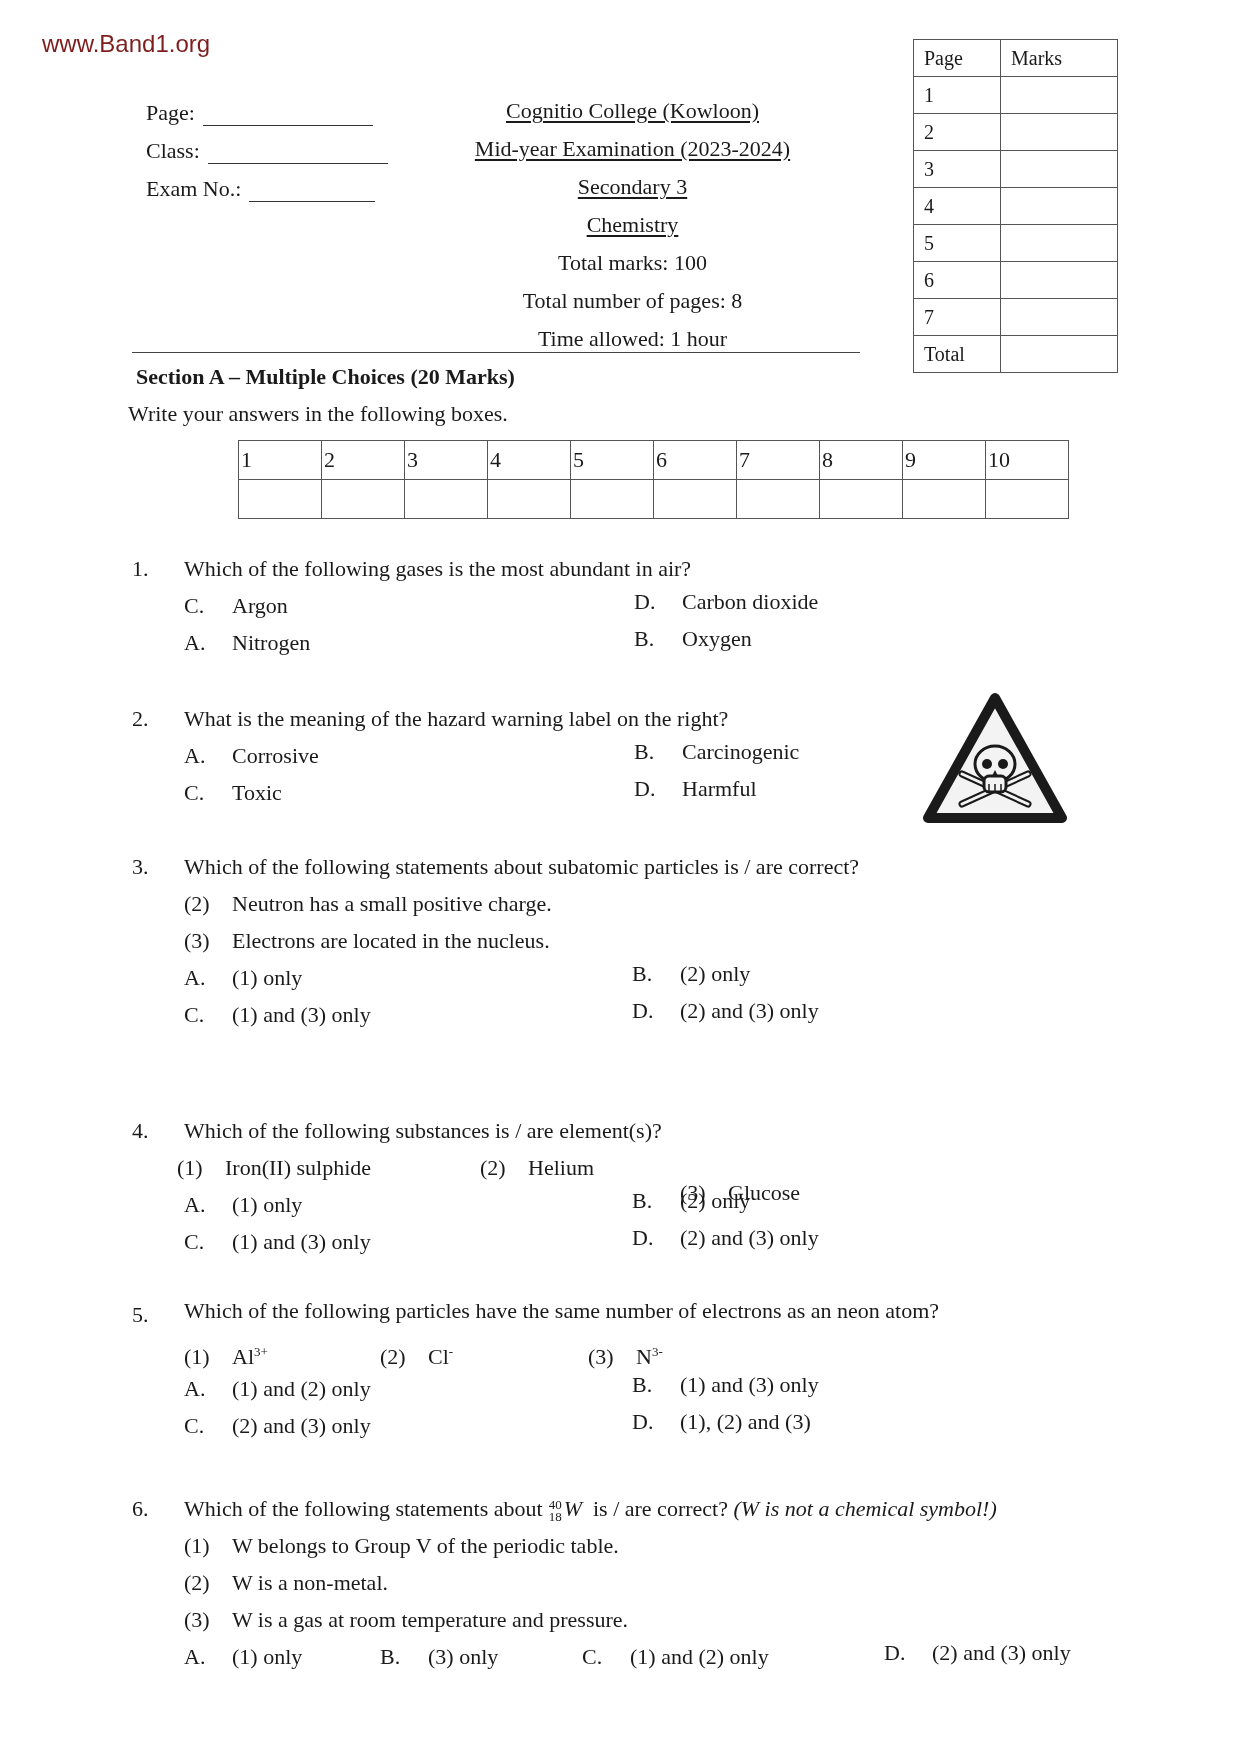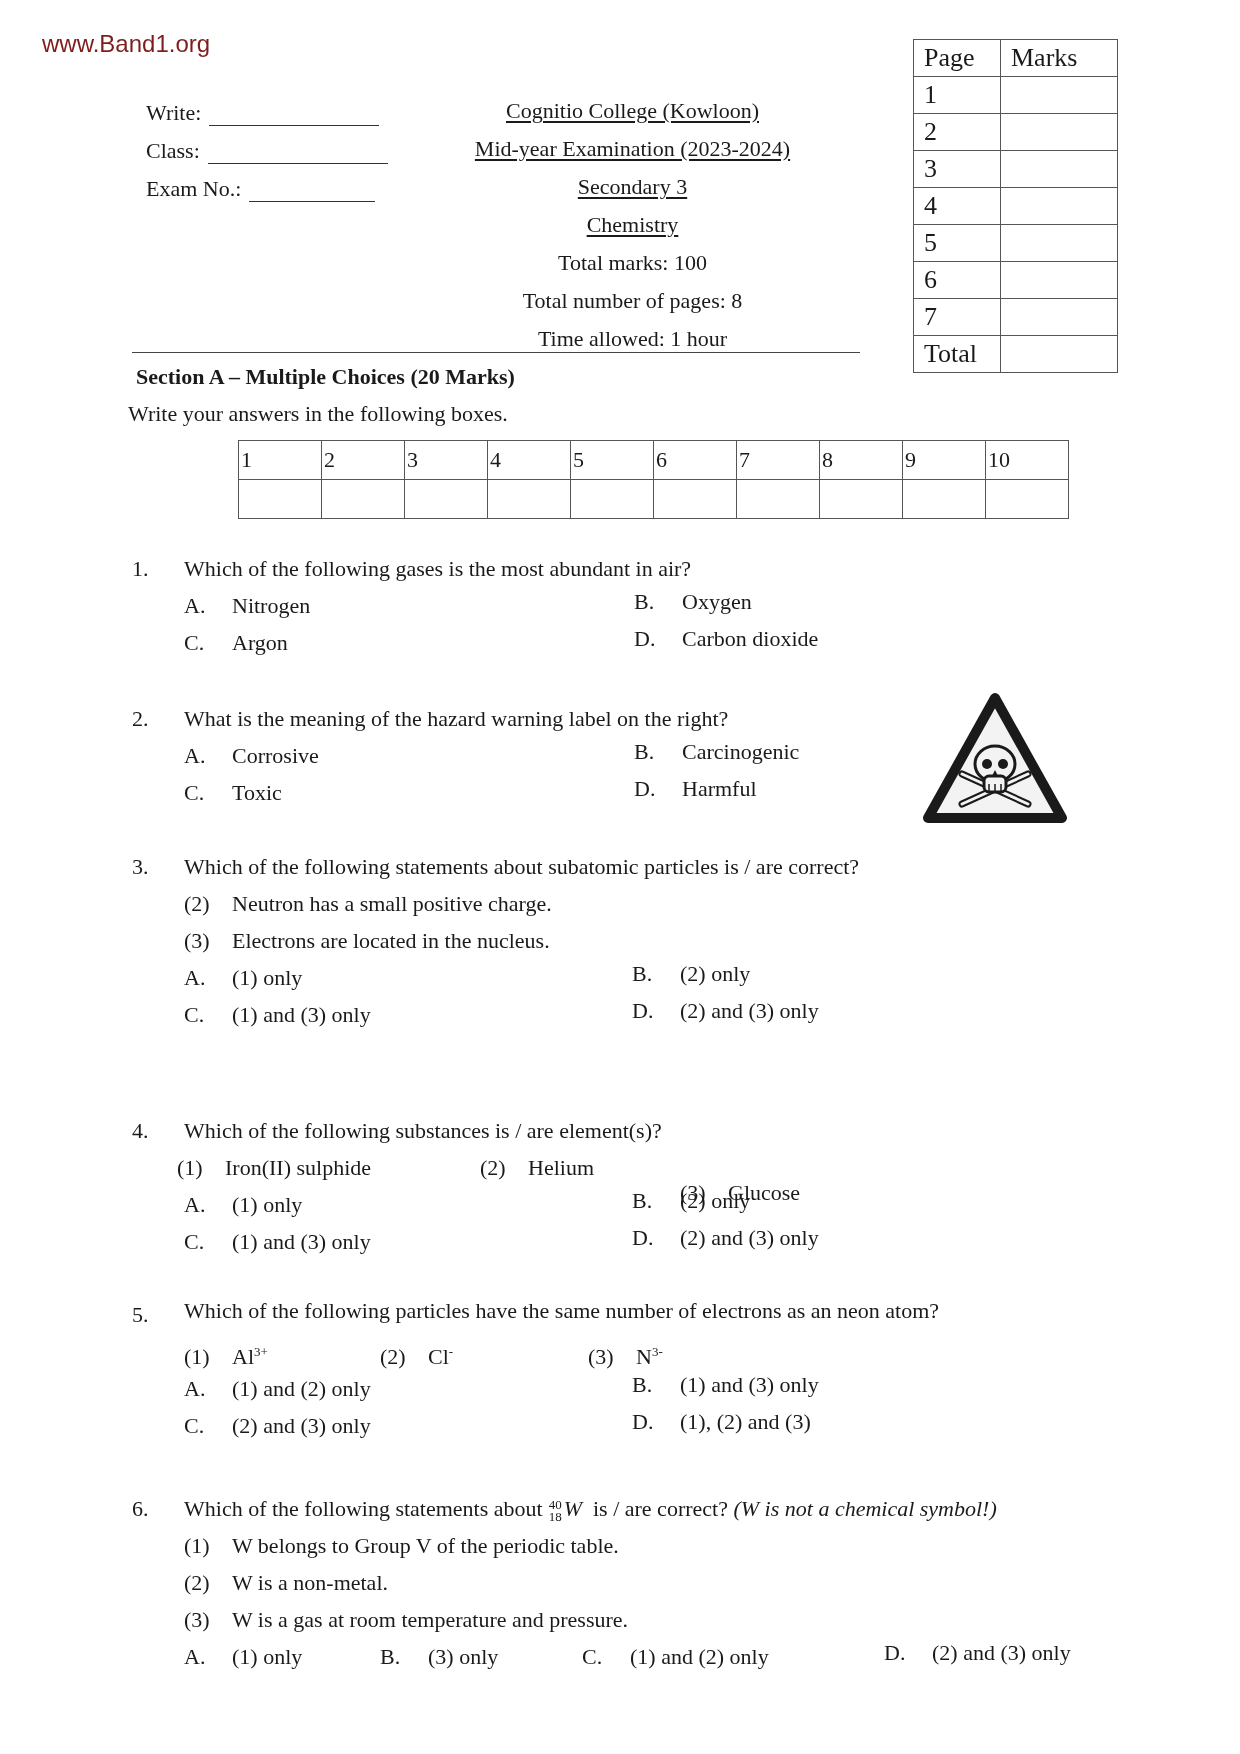--- a/index.html
+++ b/index.html
@@ -13,21 +13,21 @@
     font-size: 24px; color: #7f1d1d;
   }
   .field-row { left: 146px; font-size: 22px; display: flex; align-items: flex-end; }
   .field-row .line { border-bottom: 1.5px solid #333; height: 20px; margin-left: 8px; }
   .center-block { left: 440px; width: 385px; text-align: center; font-size: 22px; }
   .center-block div { height: 38px; line-height: 38px; }
   .center-block .u { text-decoration: underline; text-underline-offset: 3px; }
   .header-rule { left: 132px; top: 352px; width: 728px; height: 0; border-top: 1.5px solid #444; }
 
   table.marks {
-    left: 913px; top: 39px; border-collapse: collapse; font-size: 26px;
+    left: 913px; top: 39px; border-collapse: collapse; font-size: 20px;
   }
   table.marks td {
     border: 1.5px solid #555; height: 36px; padding: 0 10px; vertical-align: middle;
   }
   table.marks td.c1 { width: 66px; }
   table.marks td.c2 { width: 96px; font-family: Liberation Serif, serif; }
 
   .section-title { left: 136px; top: 364px; font-size: 22px; font-weight: bold; }
   .section-sub { left: 128px; top: 401px; font-size: 22px; }
 
@@ -48,21 +48,21 @@
   sup, sub { font-size: 13px; }
   .iso { display: inline-flex; flex-direction: column; font-size: 13px; line-height: 12px; vertical-align: middle; margin: 0 2px 0 6px; text-align: right;}
   .hazard { left: 922px; top: 692px; width: 146px; height: 134px; }
 </style>
 </head>
 <body>
 
 <div class="abs watermark">www.Band1.org</div>
 
 <div class="abs field-row" style="top:100px;">
-  <span>Write:</span>
+  <span>Page:</span>
   <span class="line" style="width:170px;"></span>
 </div>
 <div class="abs field-row" style="top:138px;">
   <span>Class:</span>
   <span class="line" style="width:180px;"></span>
 </div>
 <div class="abs field-row" style="top:176px;">
   <span>Exam No.:</span>
   <span class="line" style="width:126px;"></span>
 </div>
@@ -150,26 +150,26 @@
   </tr>
 </tbody>
   </table>
 
 <div class="abs q" style="top:550px;">
   <div class="row">
     <span class="num">1.</span>
     <span class="stem">Which of the following gases is the most abundant in air?</span>
   </div>
   <div class="row">
+    <span class="opt" style="left:52px;"><span class="lbl">C.</span><span>Argon</span></span>
+    <span class="opt" style="left:502px;top:-4px;"><span class="lbl">D.</span><span>Carbon dioxide</span></span>
+  </div>
+  <div class="row">
     <span class="opt" style="left:52px;"><span class="lbl">A.</span><span>Nitrogen</span></span>
     <span class="opt" style="left:502px;top:-4px;"><span class="lbl">B.</span><span>Oxygen</span></span>
-  </div>
-  <div class="row">
-    <span class="opt" style="left:52px;"><span class="lbl">C.</span><span>Argon</span></span>
-    <span class="opt" style="left:502px;top:-4px;"><span class="lbl">D.</span><span>Carbon dioxide</span></span>
   </div>
 </div>
 
 <div class="abs q" style="top:700px;">
   <div class="row">
     <span class="num">2.</span>
     <span class="stem">What is the meaning of the hazard warning label on the right?</span>
   </div>
   <div class="row">
     <span class="opt" style="left:52px;"><span class="lbl">A.</span><span>Corrosive</span></span>

